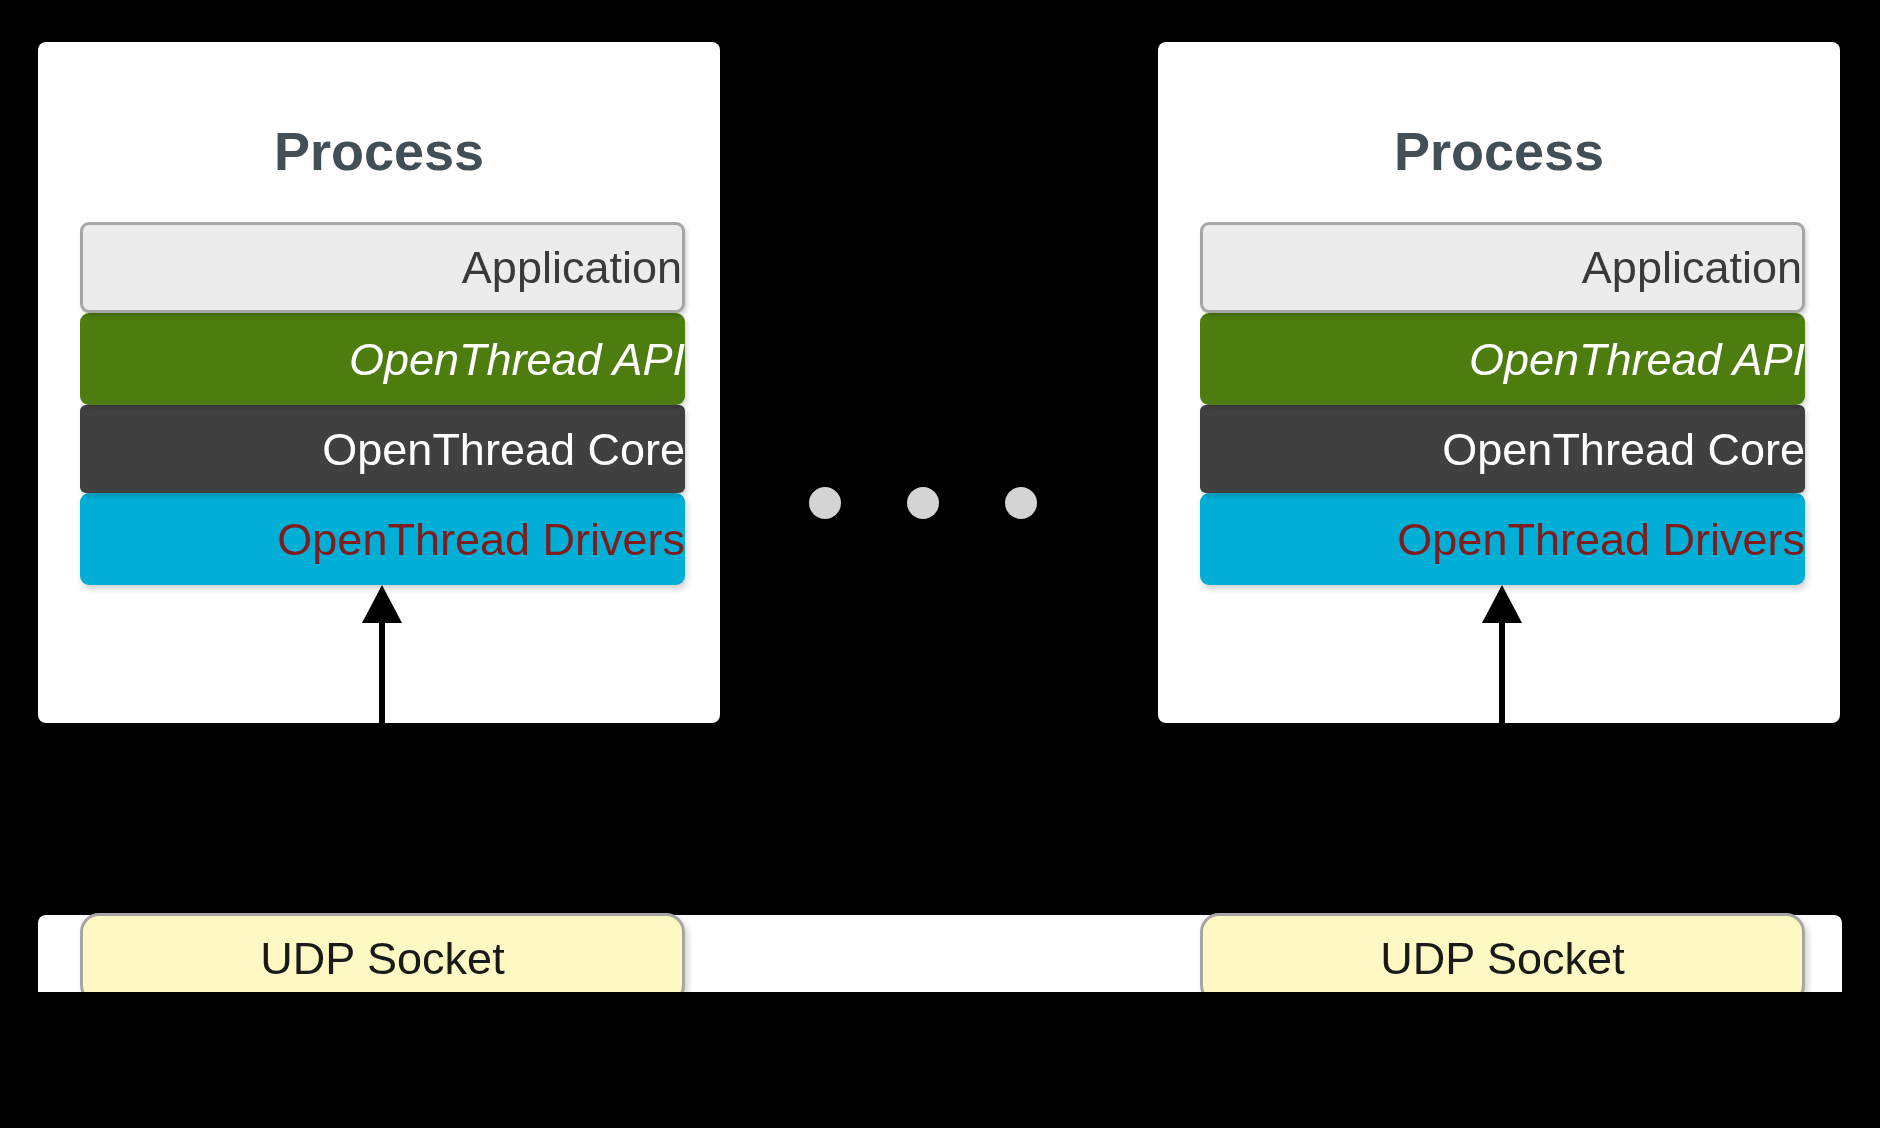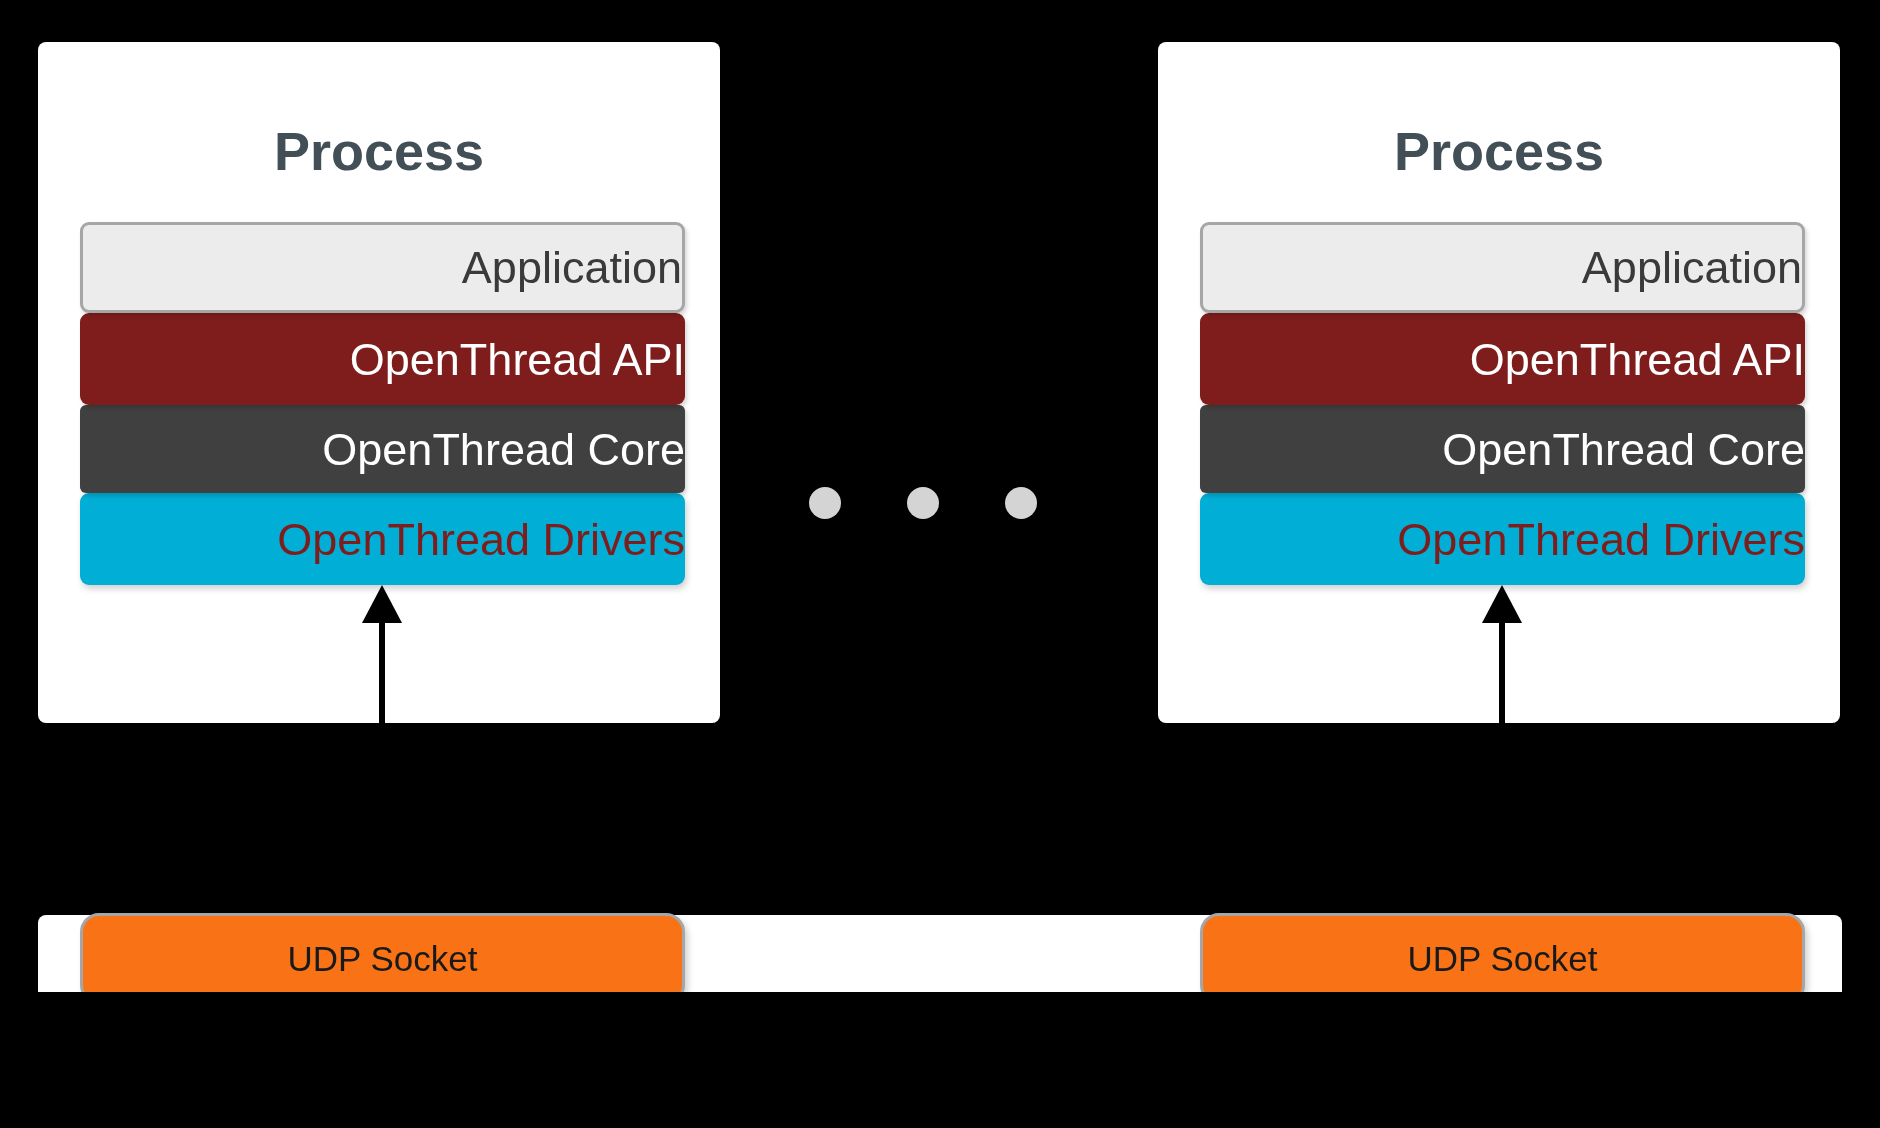--- a/index.html
+++ b/index.html
@@ -48,24 +48,25 @@
     white-space: nowrap;
   }
   .layer-application {
     background: #ececec;
     border: 3px solid #a6a6a6;
     color: #3a3a3a;
     box-shadow: 2px 3px 4px rgba(0,0,0,0.16);
     z-index: 4;
   }
   .layer-api {
-    background: #7f1d1d;
+    background: #4d7c0f;
     color: #ffffff;
     box-shadow: 2px 3px 4px rgba(0,0,0,0.16);
     z-index: 3;
+    font-style: italic;
   }
   .layer-core {
     background: #404040;
     color: #ffffff;
     box-shadow: 2px 3px 4px rgba(0,0,0,0.16);
     z-index: 2;
     border-radius: 6px;
   }
   .layer-drivers {
     background: #00aed6;
@@ -125,25 +126,25 @@
     color: #434f56;
     line-height: 1;
     white-space: nowrap;
   }
   .socket-box {
     position: absolute;
     display: flex;
     align-items: center;
     justify-content: center;
     box-sizing: border-box;
-    background: #f97316;
+    background: #fef9c3;
     border: 3px solid #a6a6a6;
     border-radius: 19px;
     color: #1a1a1a;
-    font-size: 35px;
+    font-size: 45px;
     line-height: 1;
     white-space: nowrap;
     box-shadow: 3px 4px 6px rgba(0,0,0,0.18);
     z-index: 6;
   }
 </style>
 </head>
 <body>
 
 <div id="stage">

